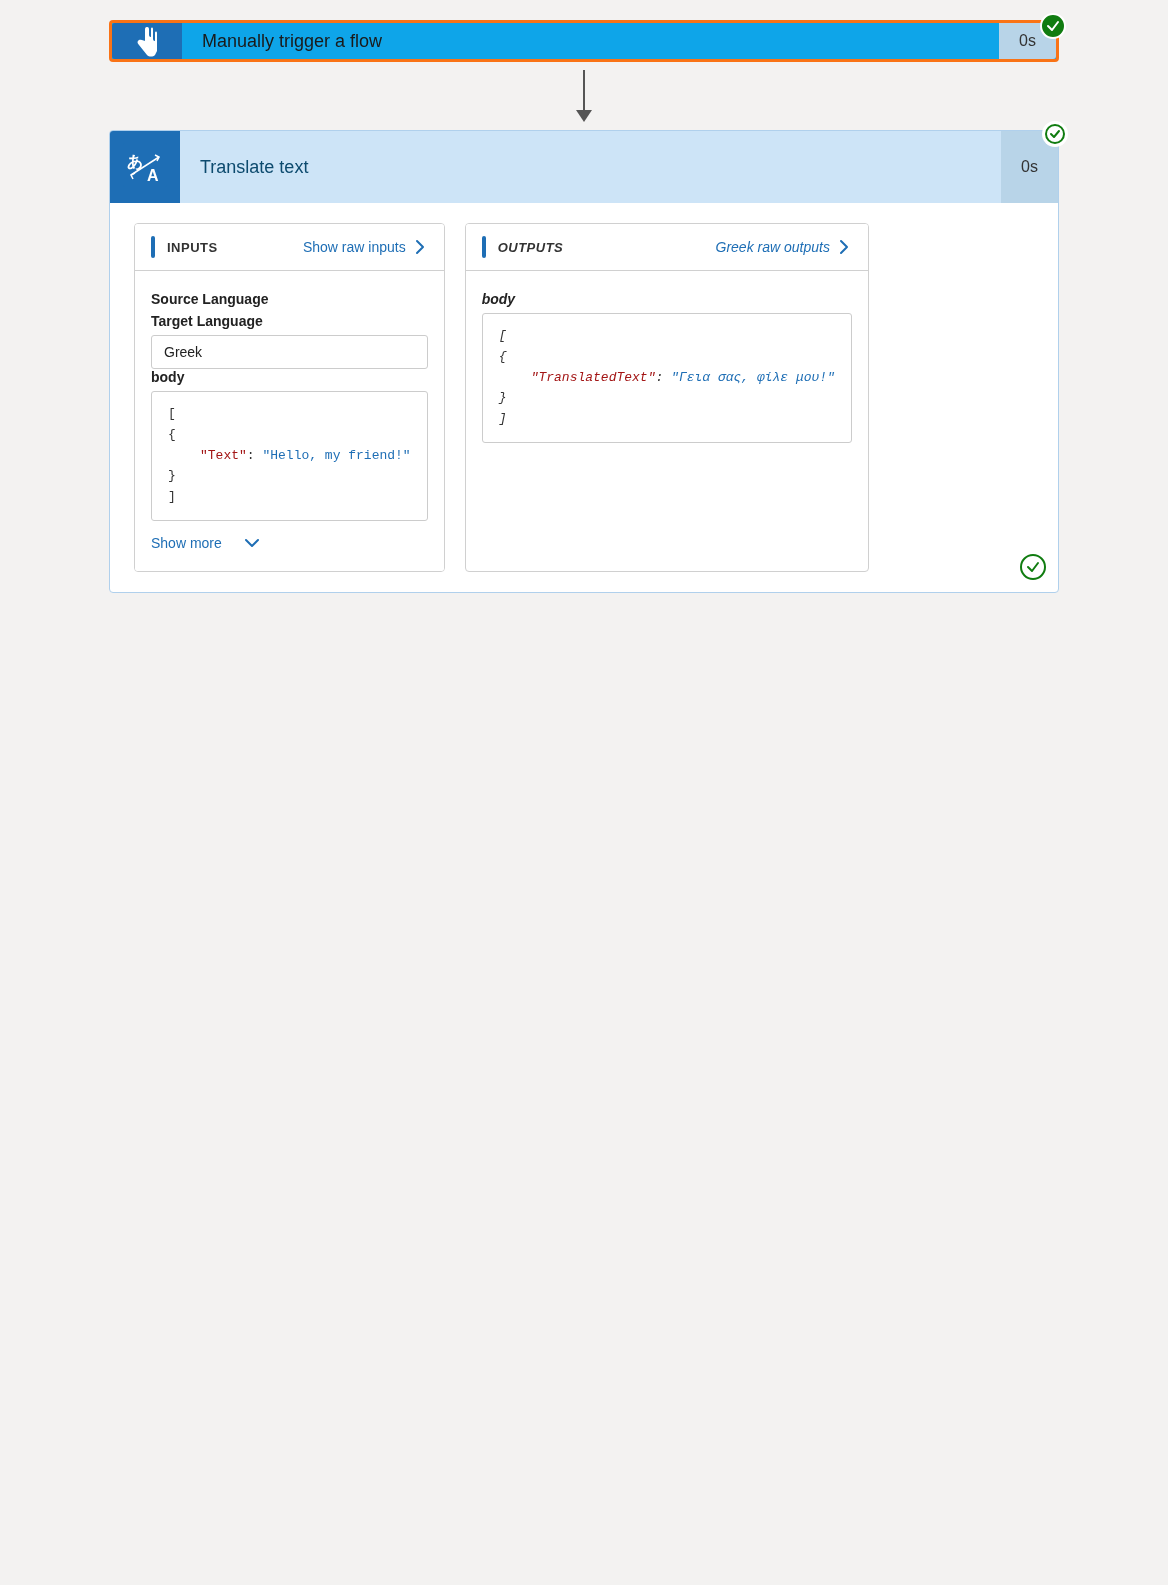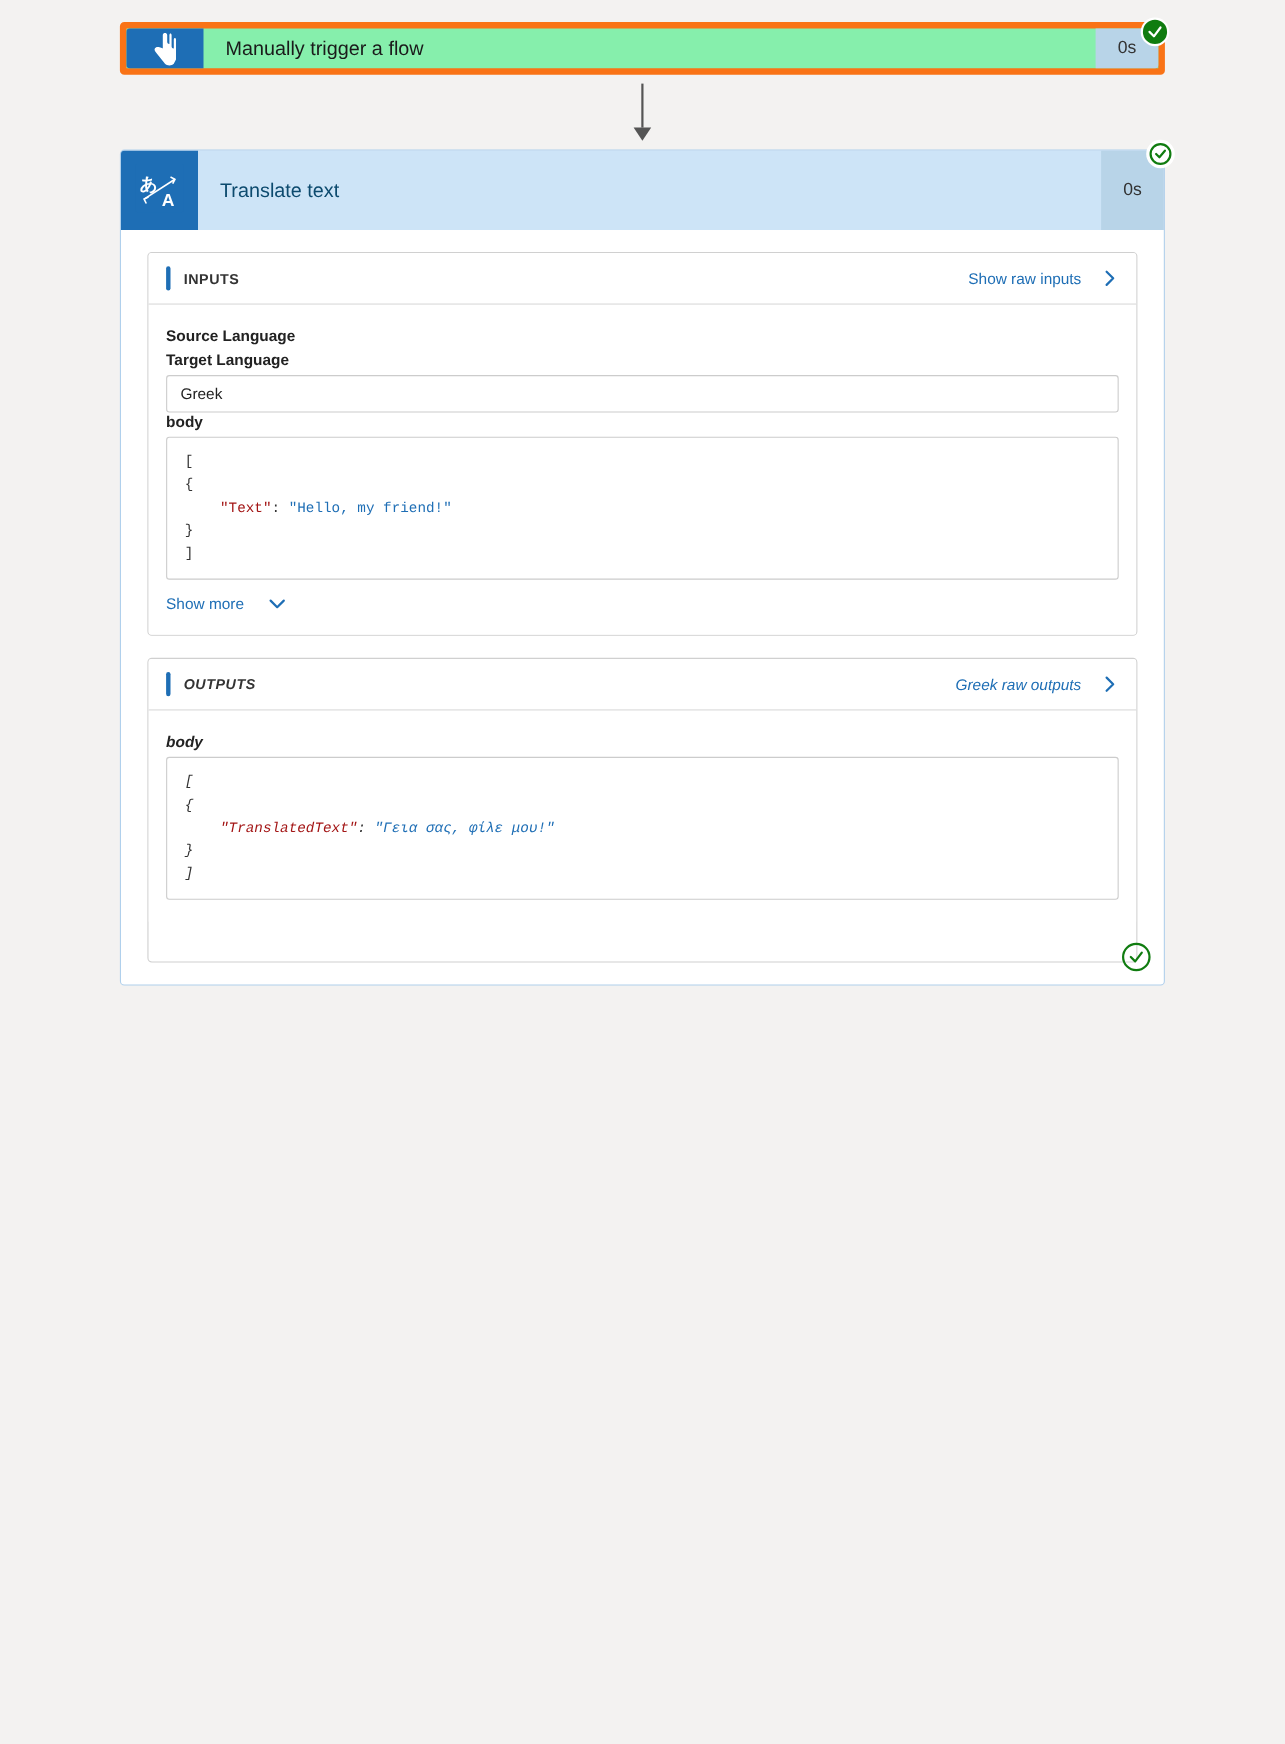--- a/index.html
+++ b/index.html
@@ -17,22 +17,22 @@
       display: flex;
       flex-direction: column;
       align-items: center;
     }
 
     
     .trigger-block {
       width: 100%;
       display: flex;
       align-items: stretch;
-      background: #86efac;
-      border: 6px solid #f97316;
+      background: #0ea5e9;
+      border: 3px solid #f97316;
       border-radius: 4px;
       position: relative;
     }
     .trigger-icon {
       width: 70px;
       background: #1e6eb5;
       display: flex;
       align-items: center;
       justify-content: center;
       border-radius: 3px 0 0 3px;
@@ -163,21 +163,21 @@
     .action-success svg {
       stroke: #107c10;
       fill: none;
       width: 22px;
       height: 22px;
     }
 
     .action-body {
       padding: 20px 24px;
       display: flex;
-      flex-direction: column;
+      flex-direction: row;
       gap: 20px;
     }
 
     
     .section-panel {
       border: 1px solid #d0d0d0;
       border-radius: 4px;
       overflow: hidden;
     }
     .section-header {
@@ -203,21 +203,21 @@
     .section-title {
       font-size: 13px;
       font-weight: 700;
       color: #333;
       letter-spacing: 0.5px;
       text-transform: uppercase;
     }
     .section-link {
       display: flex;
       align-items: flex-end;
-      gap: 18px;
+      gap: 6px;
       color: #1e6eb5;
       font-size: 14px;
       cursor: pointer;
       text-decoration: none;
     }
     .section-link svg {
       stroke: #1e6eb5;
       fill: none;
       width: 16px;
       height: 16px;

